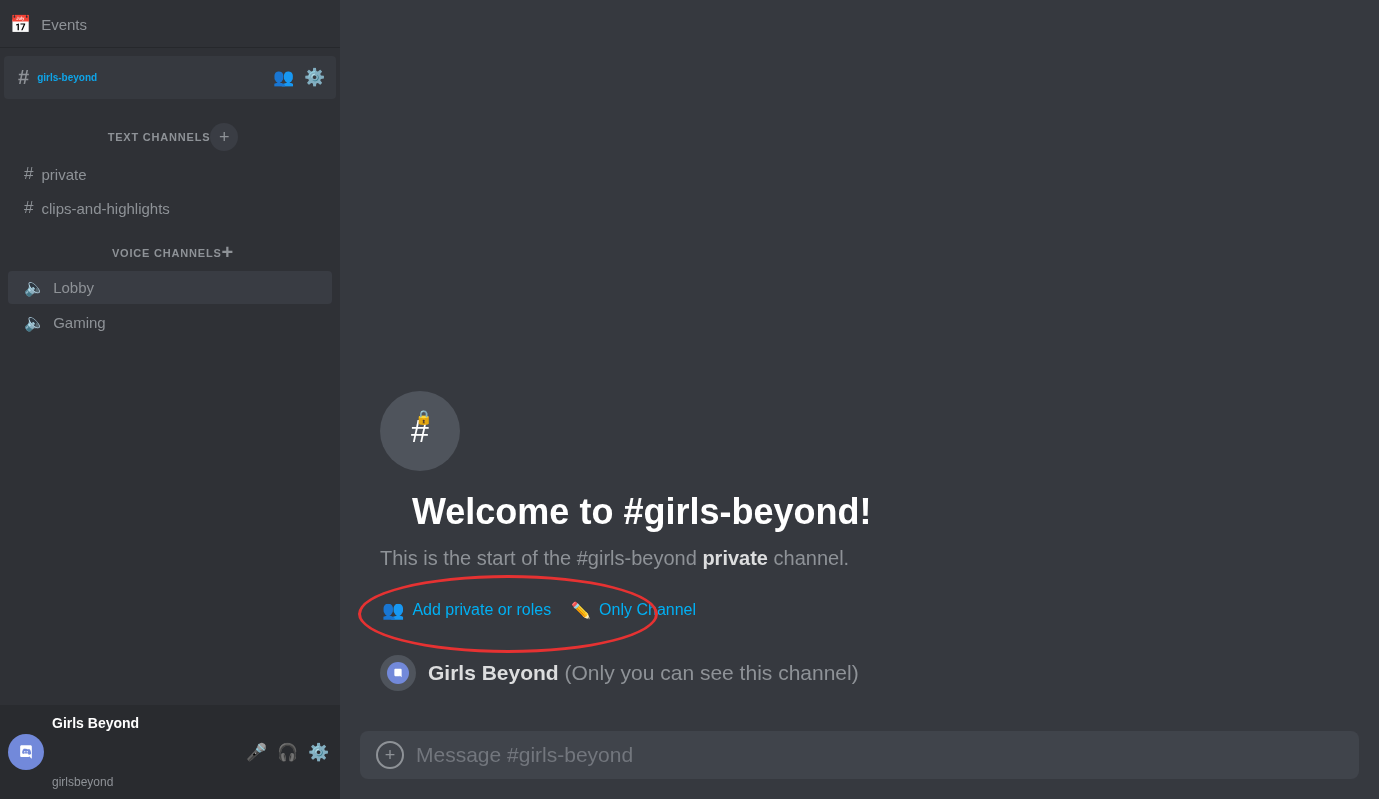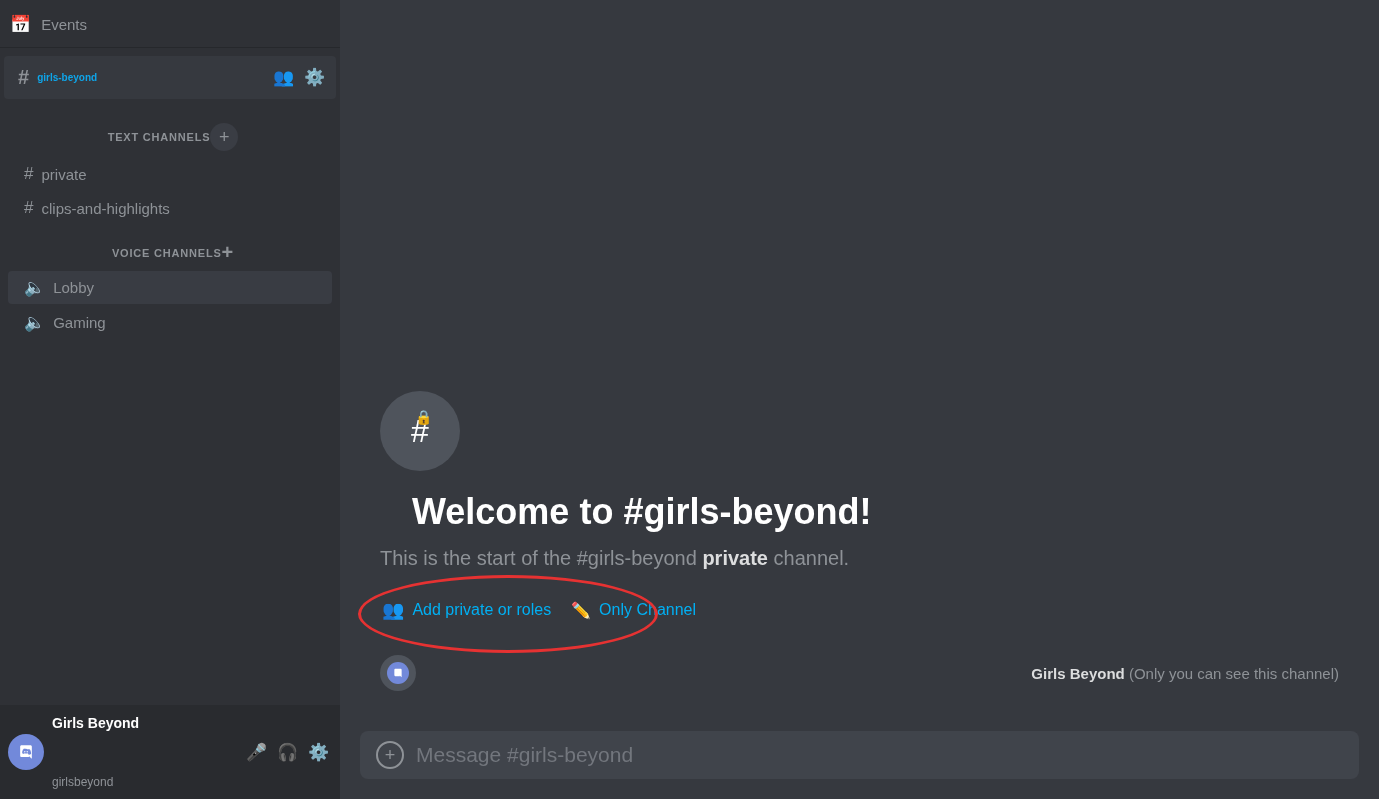--- a/index.html
+++ b/index.html
@@ -281,22 +281,21 @@
       border-radius: 50%;
       pointer-events: none;
     }
 
     .system-message {
       display: flex;
       align-items: center;
       gap: 12px;
       margin-bottom: 20px;
       color: #8e9297;
-      font-size: 15px;
-      justify-content: space-between;
+      font-size: 21px;
     }
 
     .system-avatar {
       width: 36px;
       height: 36px;
       background: #4f545c;
       border-radius: 50%;
       display: flex;
       align-items: center;
       justify-content: center;

